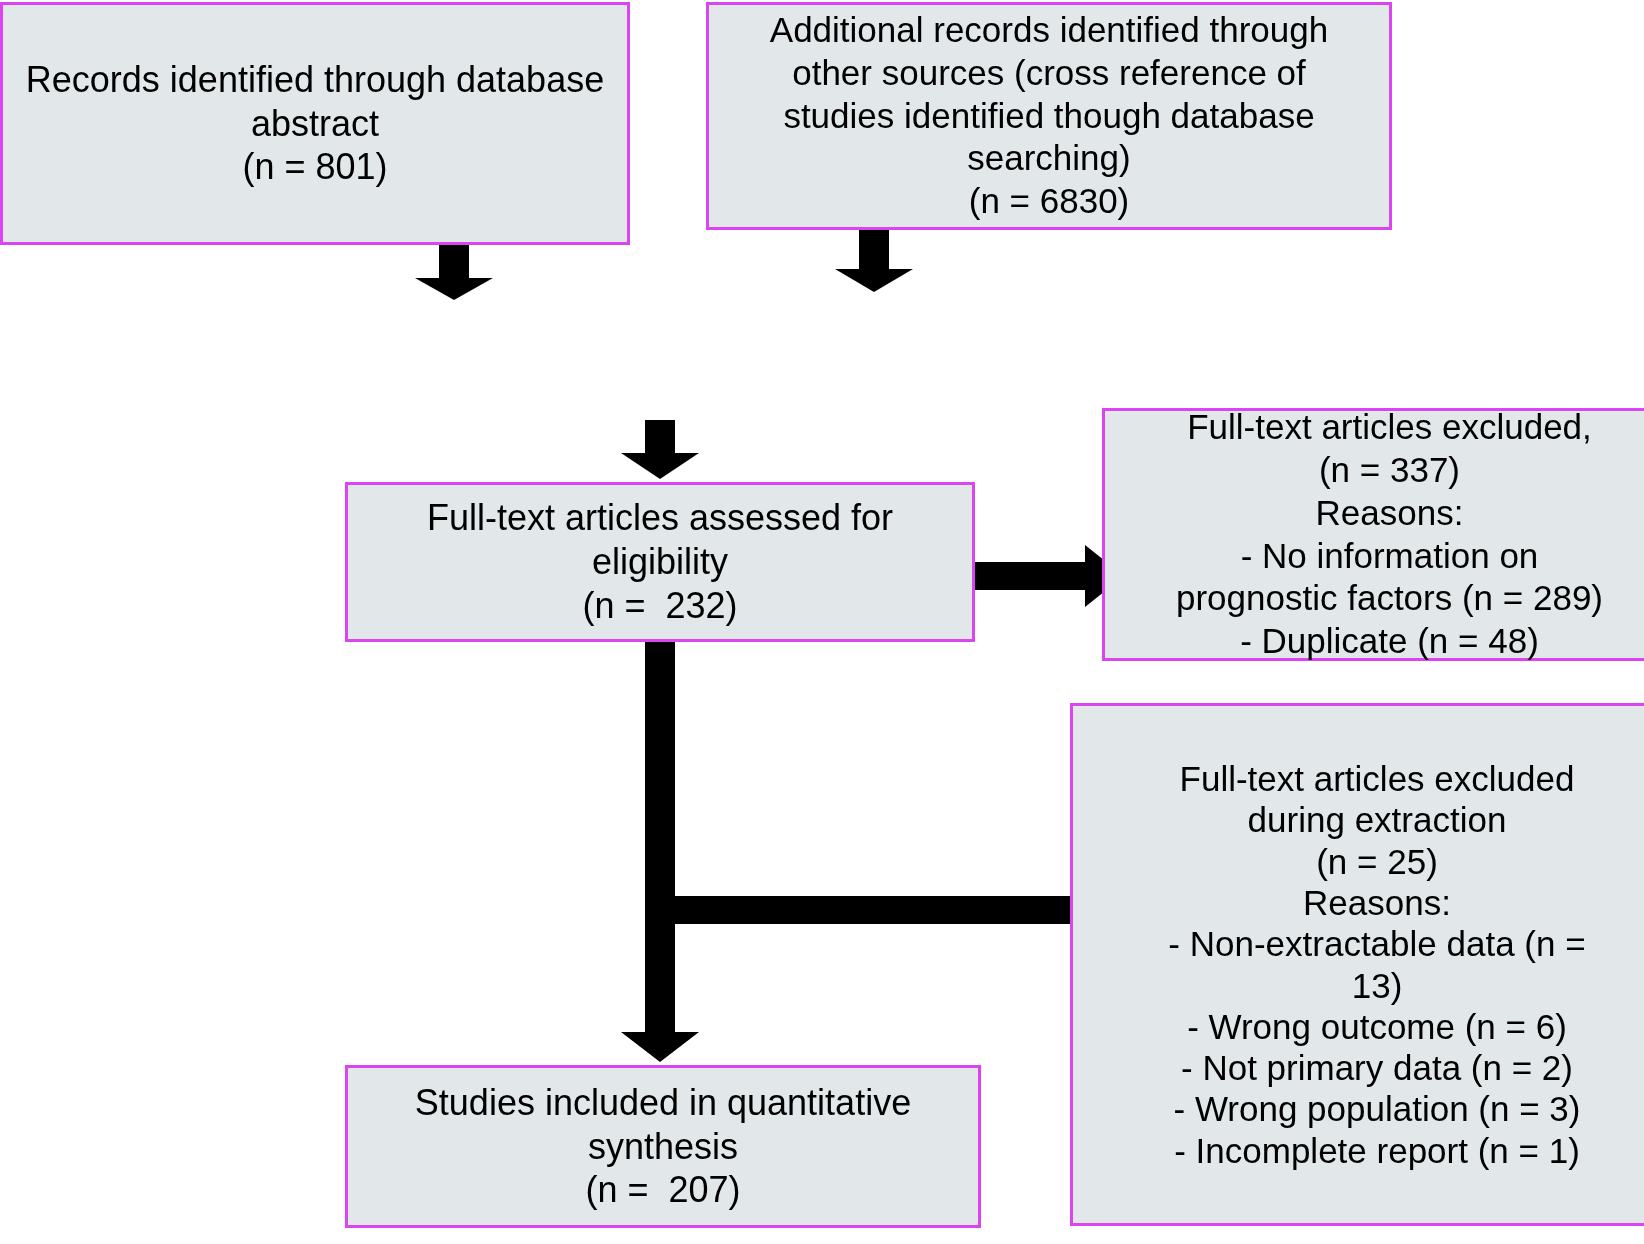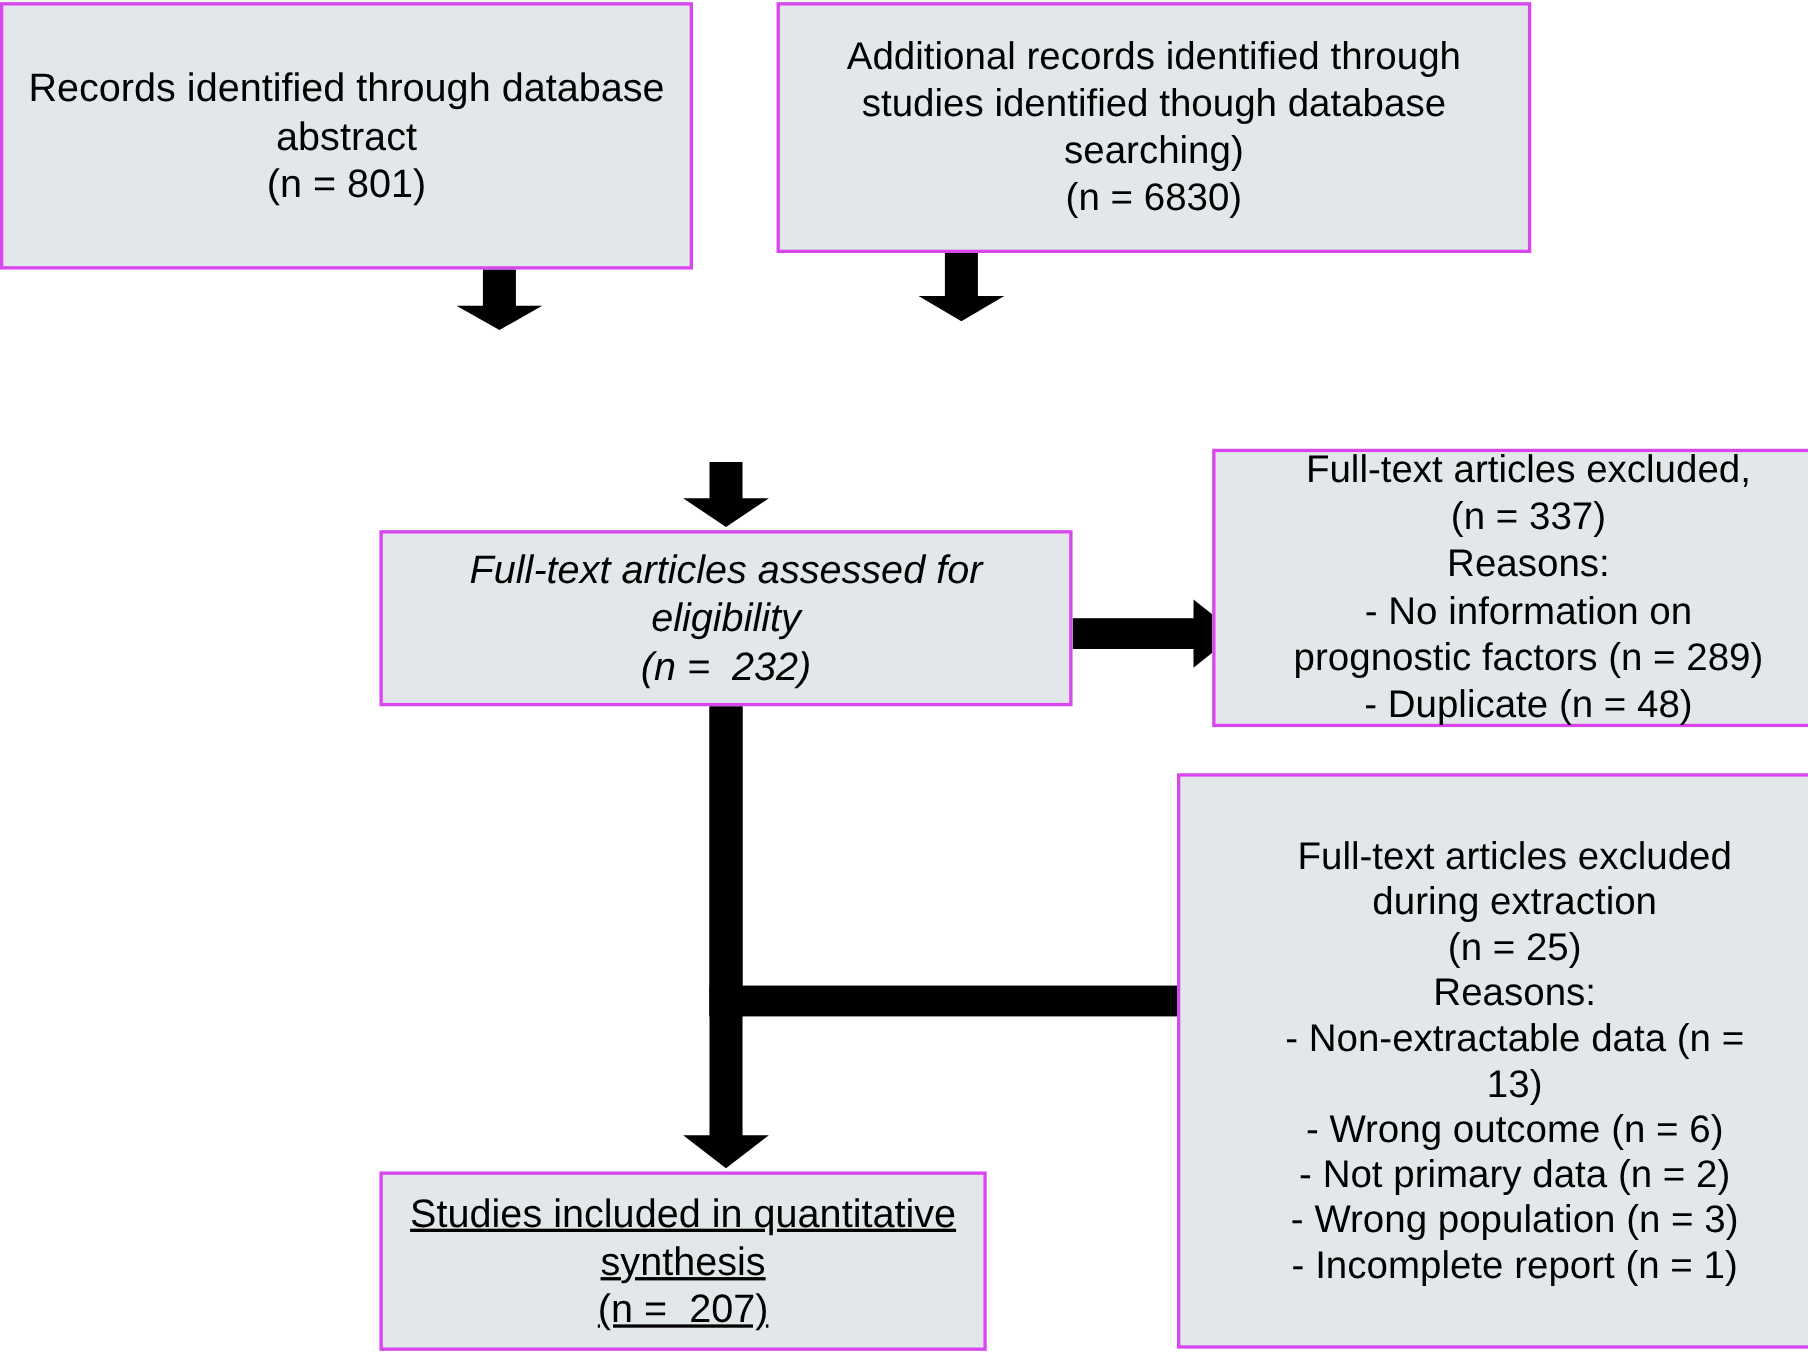--- a/index.html
+++ b/index.html
@@ -40,22 +40,22 @@
     top: 0;
     width: 1644px;
     height: 1244px;
     pointer-events: none;
   }
 
   
   #n-db        { left: 0px;    top: 2px;    width: 630px;  height: 243px; }
   #n-other     { left: 706px;  top: 2px;    width: 686px;  height: 228px; }
   #n-dupes     { left: 345px;  top: 290px;  width: 632px;  height: 130px; }
-  #n-fulltext  { left: 345px;  top: 482px;  width: 630px;  height: 160px; font-style: italic; }
-  #n-included  { left: 345px;  top: 1065px; width: 552px;  height: 163px; text-decoration: underline; }
+  #n-fulltext  { left: 345px;  top: 482px;  width: 630px;  height: 160px; }
+  #n-included  { left: 345px;  top: 1065px; width: 636px;  height: 163px; }
   #n-excl1     { left: 1102px; top: 408px;  width: 575px;  height: 253px; }
   #n-excl2     { left: 1070px; top: 703px;  width: 614px;  height: 523px; }
 
   #n-other   { font-size: 35px; }
   #n-excl1   { font-size: 35px; }
   #n-excl2   { font-size: 35px; line-height: 1.18; }
 </style>
 </head>
 <body>
 
@@ -96,20 +96,21 @@
   </svg>
 
   <div class="node" id="n-db">
     <span class="ln">Records identified through database</span>
     <span class="ln">abstract</span>
     <span class="ln">(n = 801)</span>
   </div>
 
   <div class="node" id="n-other">
     <span class="ln">Additional records identified through</span>
+    <span class="ln">other sources (cross reference of</span>
     <span class="ln">studies identified though database</span>
     <span class="ln">searching)</span>
     <span class="ln">(n = 6830)</span>
   </div>
 
 
   <div class="node" id="n-fulltext">
     <span class="ln">Full-text articles assessed for</span>
     <span class="ln">eligibility</span>
     <span class="ln">(n =  232)</span>

